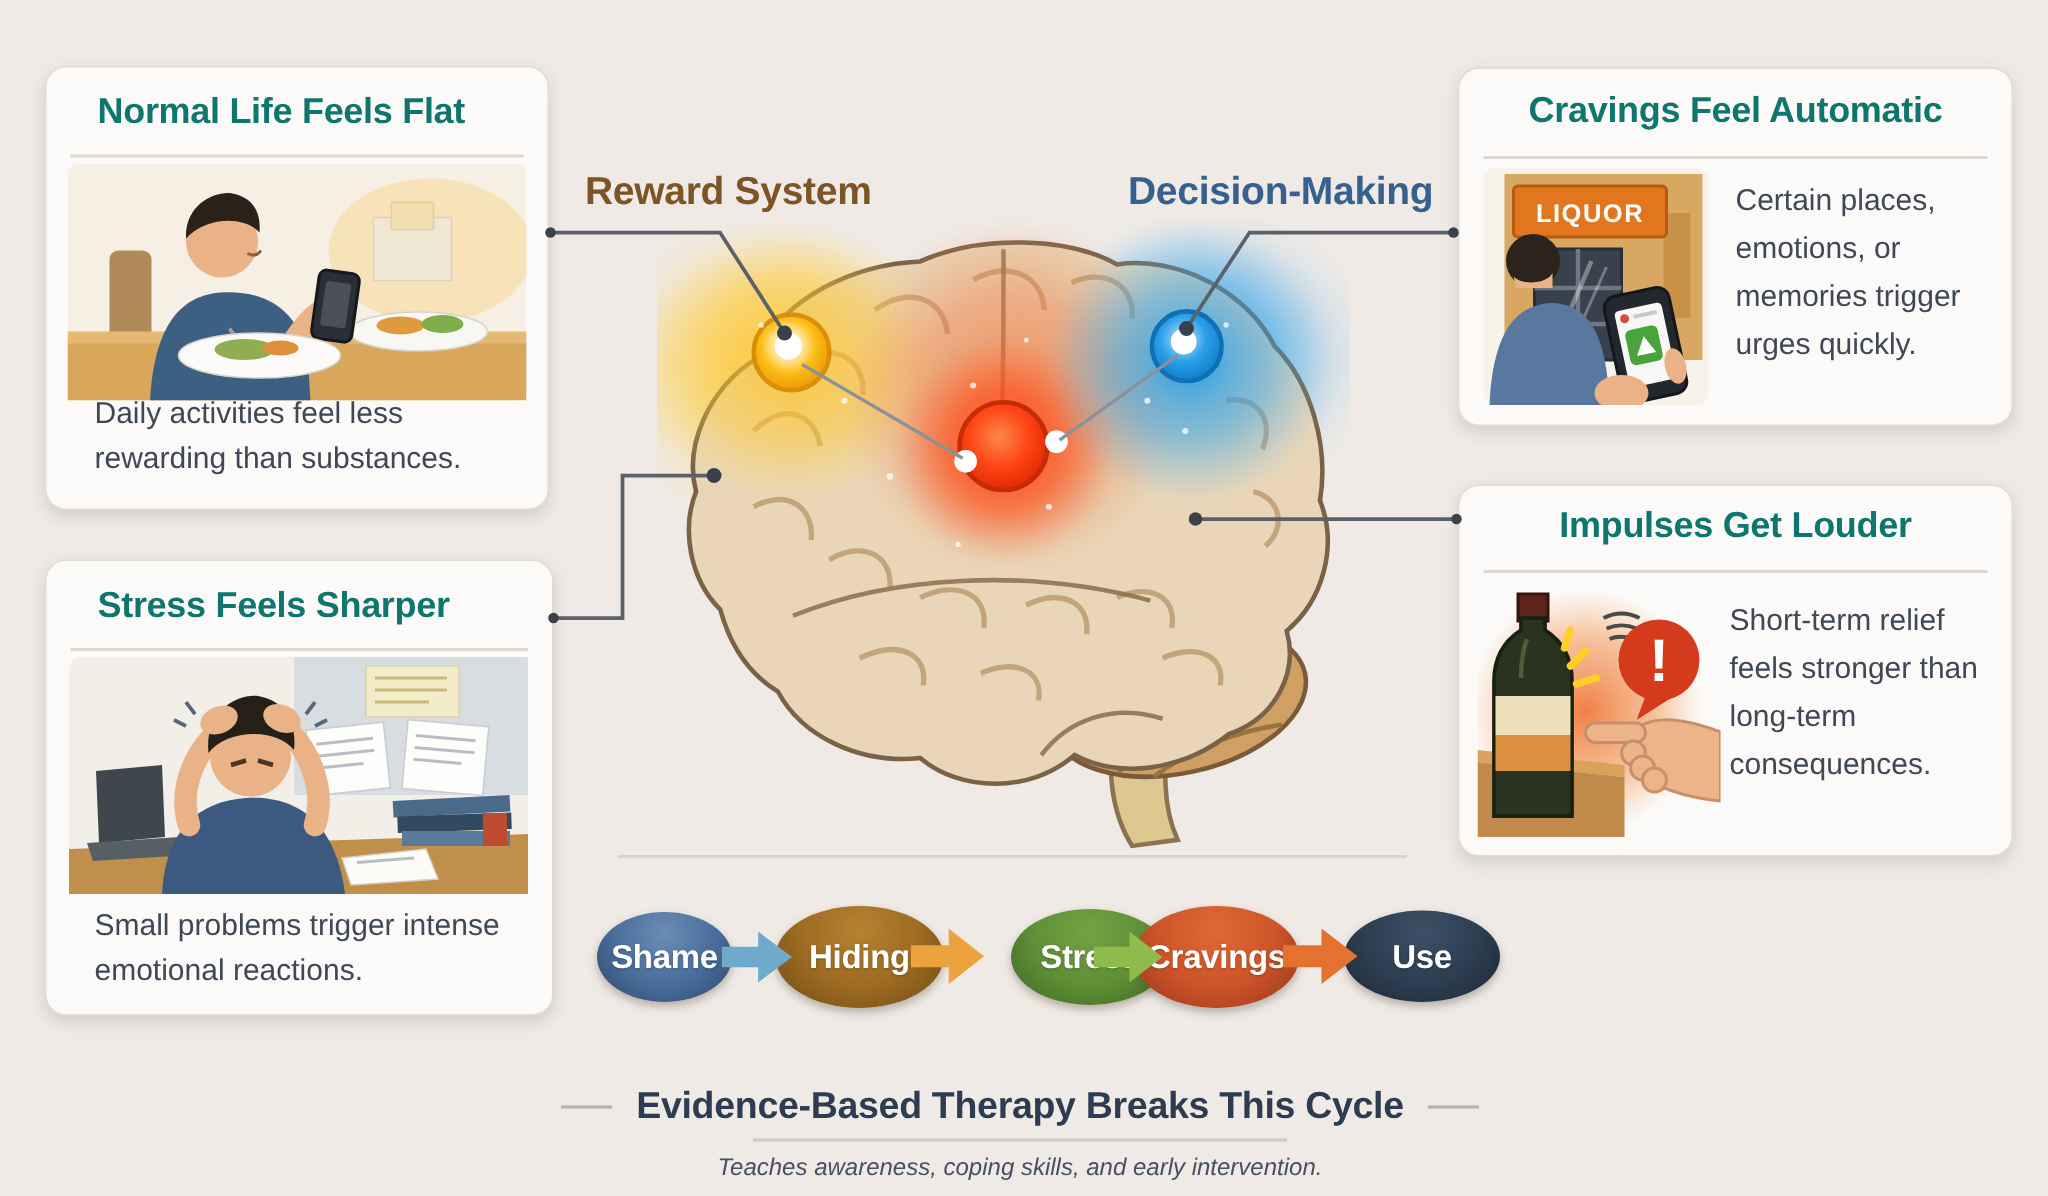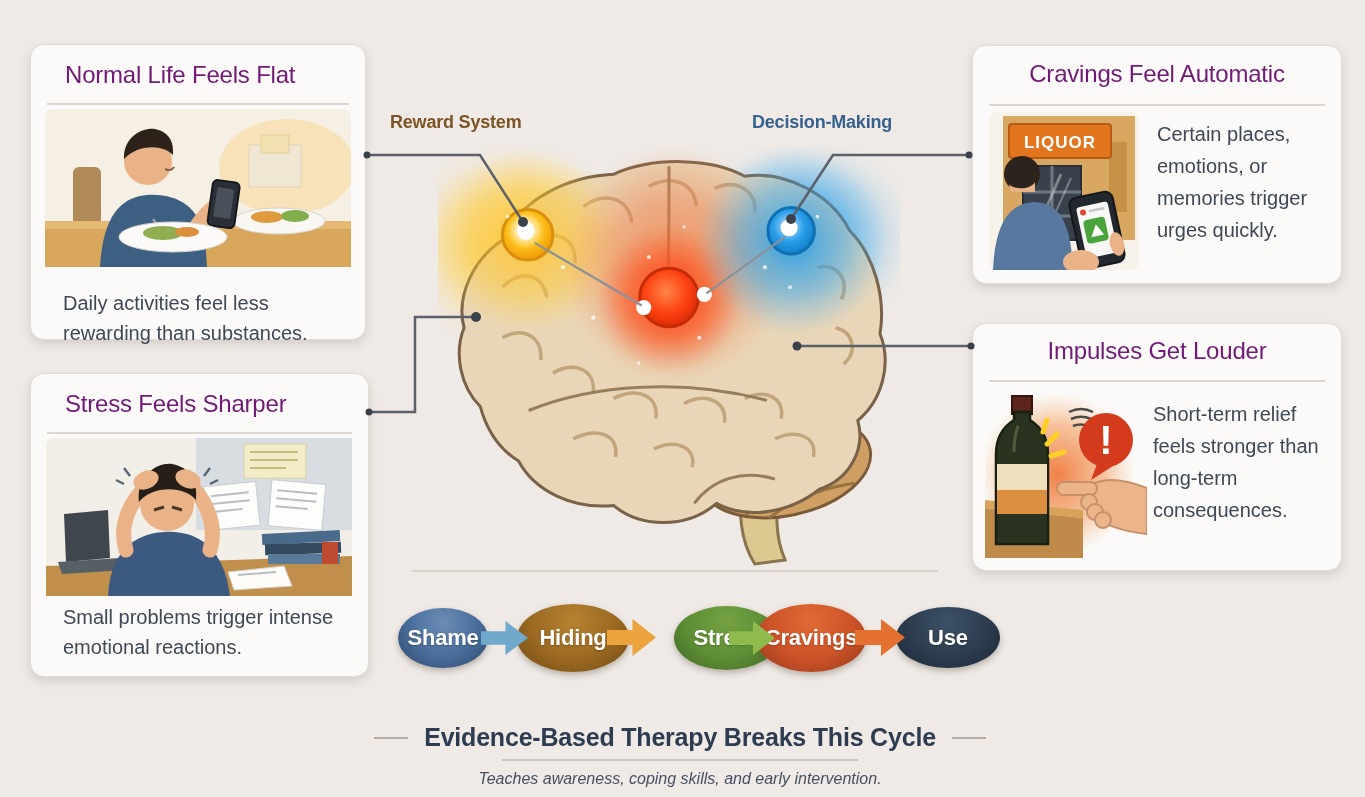--- a/index.html
+++ b/index.html
@@ -2,51 +2,51 @@
 <html><head>
 <meta charset="utf-8">
 <style>
   html,body{margin:0;padding:0;}
   body{font-family:"Liberation Sans", sans-serif; background:#efeae6;}
   #canvas{position:relative;width:1365px;height:797px;background:#efeae6;overflow:hidden;}
 
   
   .card{position:absolute;background:#fbfaf8;border:1px solid #e2dcd6;border-radius:14px;
         box-shadow:0 4px 10px rgba(90,80,70,.18);}
-  .card h2{position:absolute;margin:0;font-size:24px;font-weight:normal;color:#701a75;letter-spacing:-.2px;}
+  .card h2{position:absolute;margin:0;font-size:24px;font-weight:bold;color:#0f766e;letter-spacing:-.2px;}
   .card .title-divider{position:absolute;left:16px;right:16px;height:0;border-bottom:2px solid #ddd7d0;}
   .card p{position:absolute;margin:0;font-size:20px;color:#3e4856;line-height:1.5;}
   .card .illus{position:absolute;}
 
   #card-normal{left:30px;top:44px;width:334px;height:294px;}
   #card-normal h2{left:34px;top:16px;}
   #card-normal .title-divider{top:58px;}
   #card-normal .illus{left:14px;top:64px;width:306px;height:158px;}
-  #card-normal p{left:32px;top:243px;width:272px;}
+  #card-normal p{left:32px;top:216px;width:272px;}
 
   #card-stress{left:30px;top:373px;width:337px;height:302px;}
   #card-stress h2{left:34px;top:16px;}
   #card-stress .title-divider{top:58px;}
   #card-stress .illus{left:15px;top:64px;width:306px;height:158px;}
   #card-stress p{left:32px;top:228px;width:290px;}
 
   #card-cravings{left:972px;top:45px;width:368px;height:237px;}
   #card-cravings h2{left:0;right:0;top:14px;text-align:center;}
   #card-cravings .title-divider{top:58px;}
   #card-cravings .illus{left:16px;top:66px;width:150px;height:158px;}
   #card-cravings p{left:184px;top:72px;width:172px;line-height:1.6;}
 
   #card-impulses{left:972px;top:323px;width:368px;height:246px;}
   #card-impulses h2{left:0;right:0;top:13px;text-align:center;}
   #card-impulses .title-divider{top:56px;}
   #card-impulses .illus{left:12px;top:62px;width:162px;height:172px;}
   #card-impulses p{left:180px;top:74px;width:182px;line-height:1.6;}
 
   
-  .brain-label{position:absolute;font-size:18px;font-weight:bold;letter-spacing:-.2px;}
+  .brain-label{position:absolute;font-size:26px;font-weight:bold;letter-spacing:-.2px;}
   #reward-label{left:390px;top:112px;color:#7d5426;}
   #decision-label{left:752px;top:112px;color:#36618f;}
 
   
   #brain-art{position:absolute;left:438px;top:146px;width:462px;height:424px;pointer-events:none;}
   #connector-overlay{position:absolute;left:0;top:0;width:1365px;height:797px;pointer-events:none;}
 
   
   .stage{position:absolute;border-radius:50%;display:flex;align-items:center;justify-content:center;
          box-shadow:0 3px 6px rgba(80,65,50,.35);z-index:2;}

